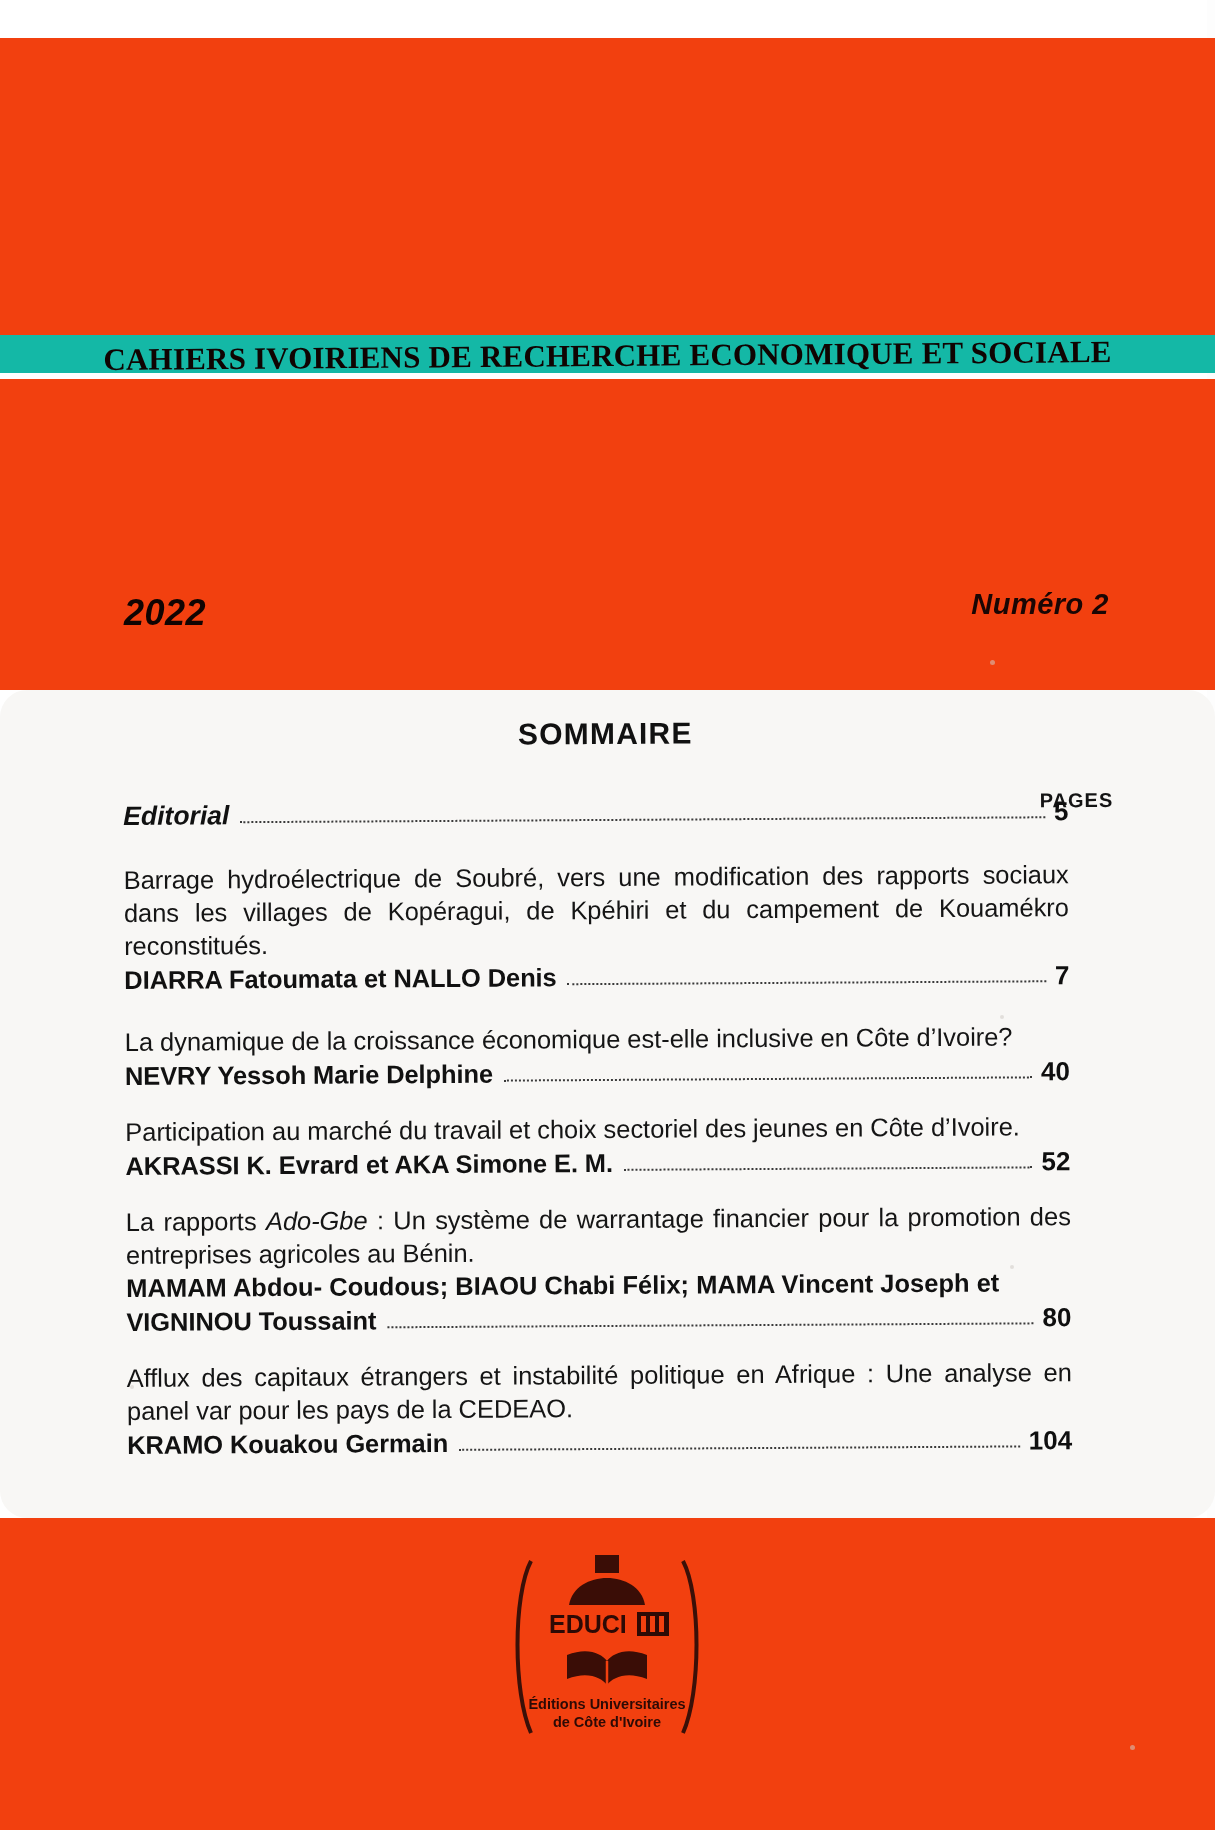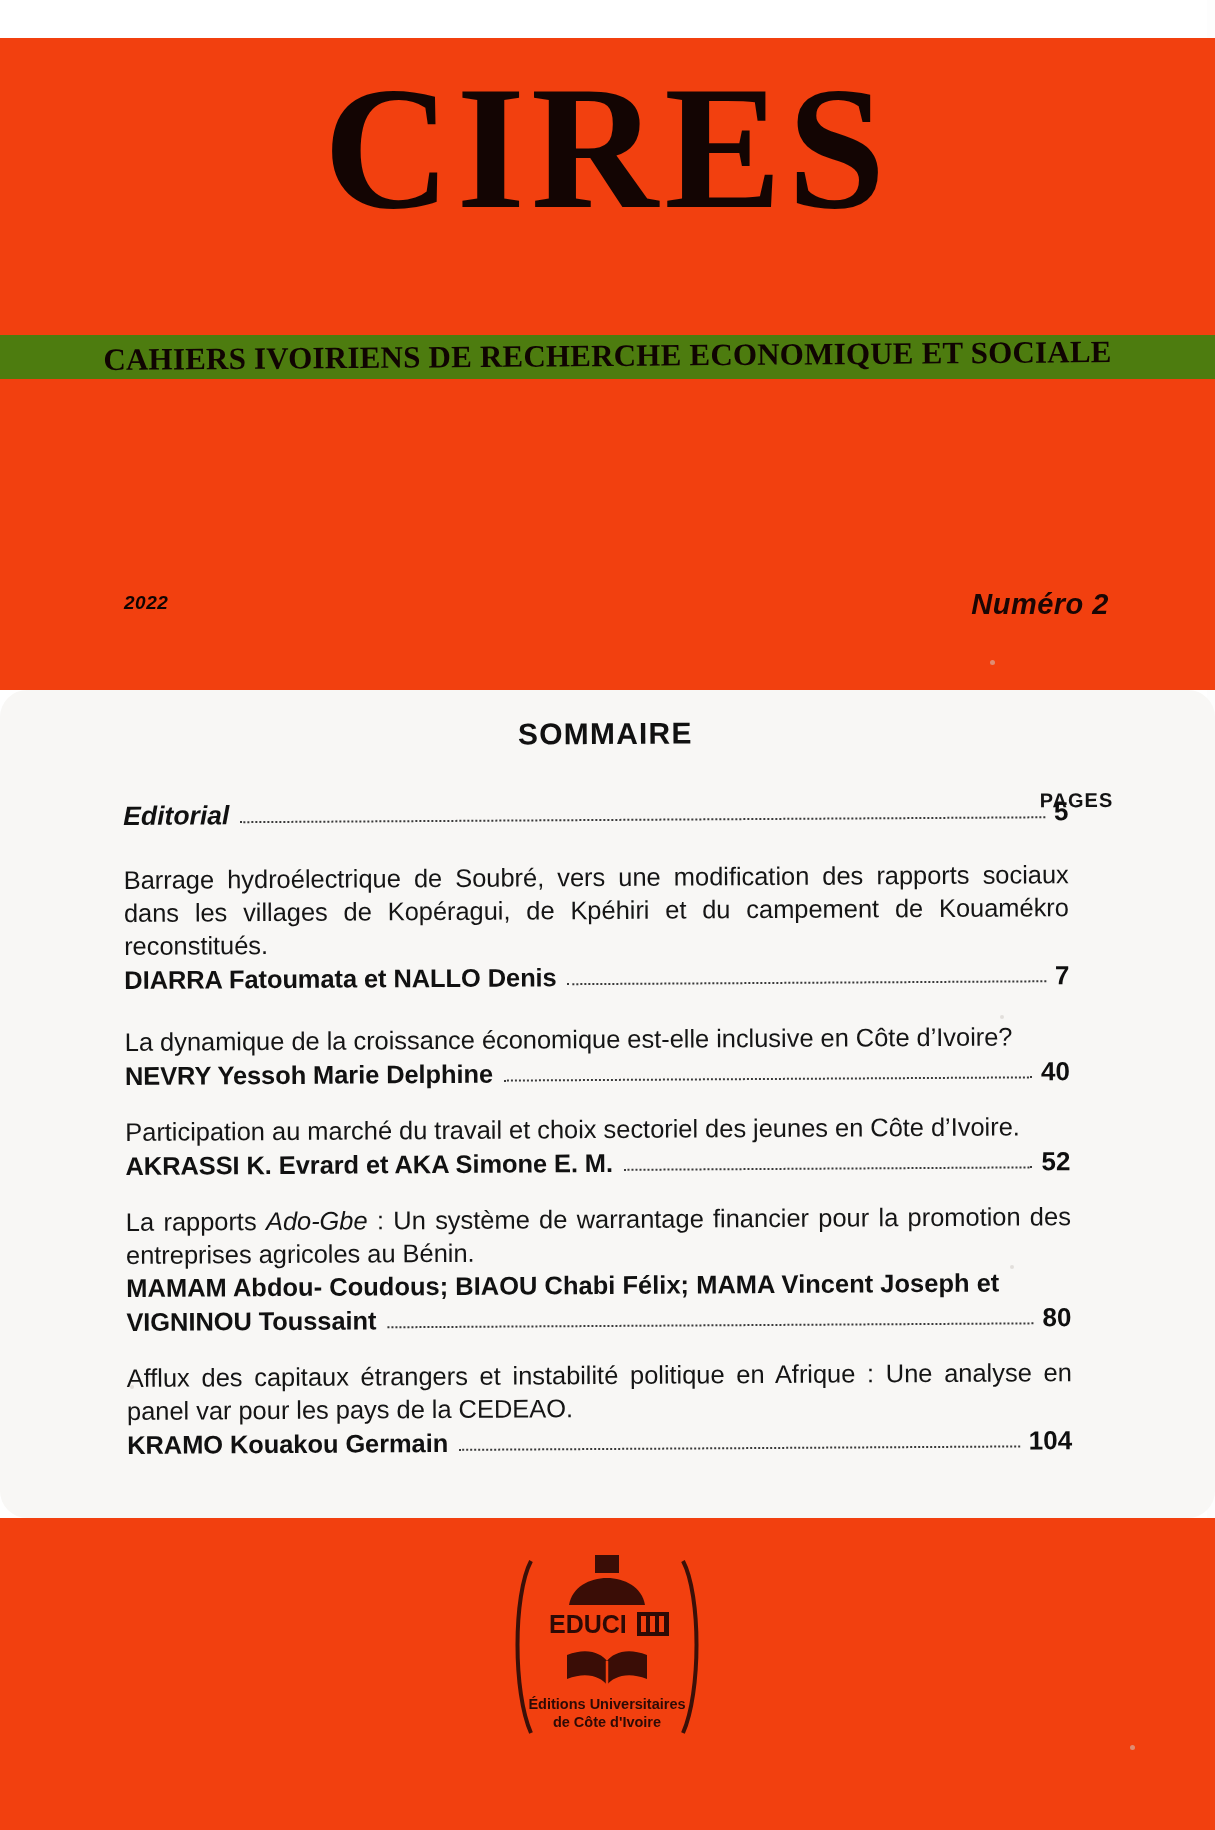--- a/index.html
+++ b/index.html
@@ -47,22 +47,22 @@
     color: #130503;
     white-space: nowrap;
   }
 
   
   .subtitle-band {
     position: absolute;
     left: 0;
     top: 335px;
     width: 1215px;
-    height: 44px;
-    background: #4d7c0f;
+    height: 38px;
+    background: #14b8a6;
     overflow: hidden;
   }
   .subtitle-text {
     position: absolute;
     left: 0;
     top: 1px;
     width: 1215px;
     text-align: center;
     font-family: "Liberation Serif", serif;
     font-weight: bold;
@@ -80,21 +80,21 @@
     left: 0;
     top: 379px;
     width: 1215px;
     height: 311px;
     background: #f2400f;
   }
   .issue-year {
     position: absolute;
     left: 124px;
     top: 592px;
-    font-size: 19px;
+    font-size: 36px;
     font-weight: bold;
     font-style: italic;
     color: #100402;
     letter-spacing: 0.5px;
   }
   .issue-number {
     position: absolute;
     right: 106px;
     top: 588px;
     font-size: 29px;
@@ -272,21 +272,20 @@
 </head>
 <body>
 
 <div class="page">
 
   <div class="edge-top"></div>
   <div class="edge-left"></div>
   <div class="edge-right"></div>
 
   <div class="masthead"></div>
-  <div class="journal-title">CIRES</div>
 
   <div class="subtitle-band">
     <div class="subtitle-text">CAHIERS IVOIRIENS DE RECHERCHE ECONOMIQUE ET SOCIALE</div>
   </div>
 
   <div class="issue-band"></div>
   <div class="issue-year">2022</div>
   <div class="issue-number">Numéro 2</div>
 
   <div class="contents">

